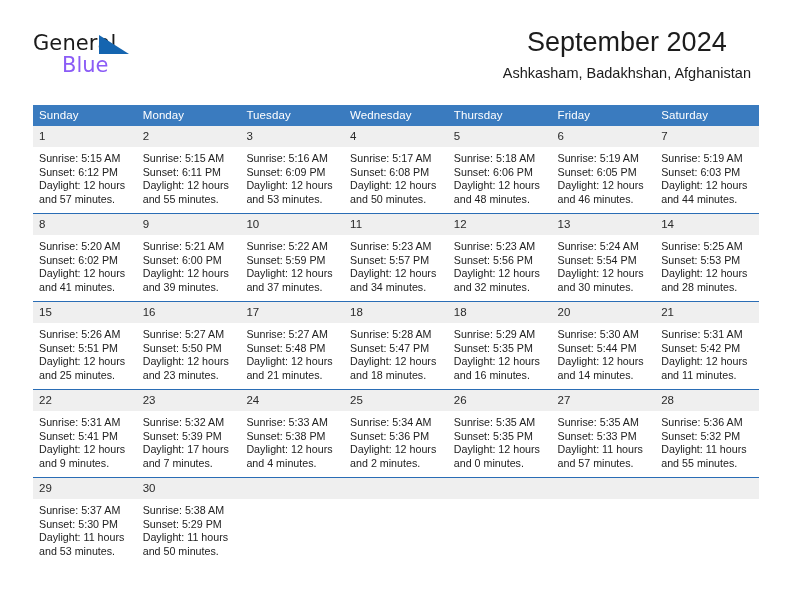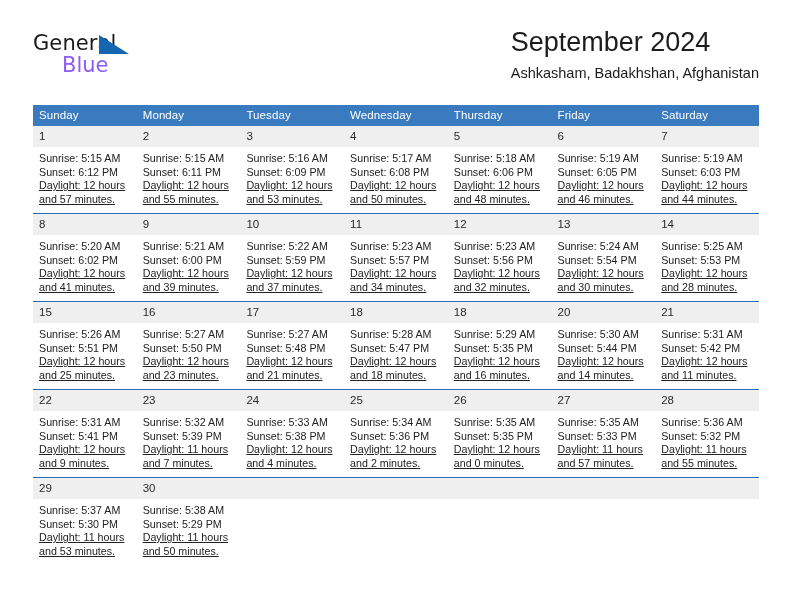--- a/index.html
+++ b/index.html
@@ -61,23 +61,23 @@
     left: 29px;
     top: 22px;
     font-size: 21px;
     line-height: 22px;
     color: #8b5cf6;
     font-family: "DejaVu Sans", sans-serif;
     font-weight: 400;
   }
   .title-wrap {
     position: absolute;
-    right: 0;
+    right: 8px;
     top: 0;
-    text-align: left;
+    text-align: center;
     margin-left: 28px;
   }
   .cal-title {
     font-size: 27px;
     line-height: 33px;
     color: #1c1c1c;
     font-weight: 400;
     white-space: nowrap;
   }
   .cal-subtitle {
@@ -141,21 +141,20 @@
     padding: 5px 5px 0 6px;
     font-size: 10.7px;
     line-height: 13.6px;
     color: #222222;
   }
   .info div {
     white-space: nowrap;
   }
   .info .dl {
     white-space: normal;
-    text-decoration: underline;
   }
 </style>
 </head>
 <body>
 
 <div class="page">
 
   <div class="header">
 
     <div class="brand">
@@ -410,21 +409,21 @@
                 <div class="dl">Daylight: 12 hours and 9 minutes.</div>
               </div>
             </div>
           </td>
           <td>
             <div class="cell">
               <div class="daynum">23</div>
               <div class="info">
                 <div>Sunrise: 5:32 AM</div>
                 <div>Sunset: 5:39 PM</div>
-                <div class="dl">Daylight: 11 hours and 7 minutes.</div>
+                <div class="dl">Daylight: 17 hours and 7 minutes.</div>
               </div>
             </div>
           </td>
           <td>
             <div class="cell">
               <div class="daynum">24</div>
               <div class="info">
                 <div>Sunrise: 5:33 AM</div>
                 <div>Sunset: 5:38 PM</div>
                 <div class="dl">Daylight: 12 hours and 4 minutes.</div>

